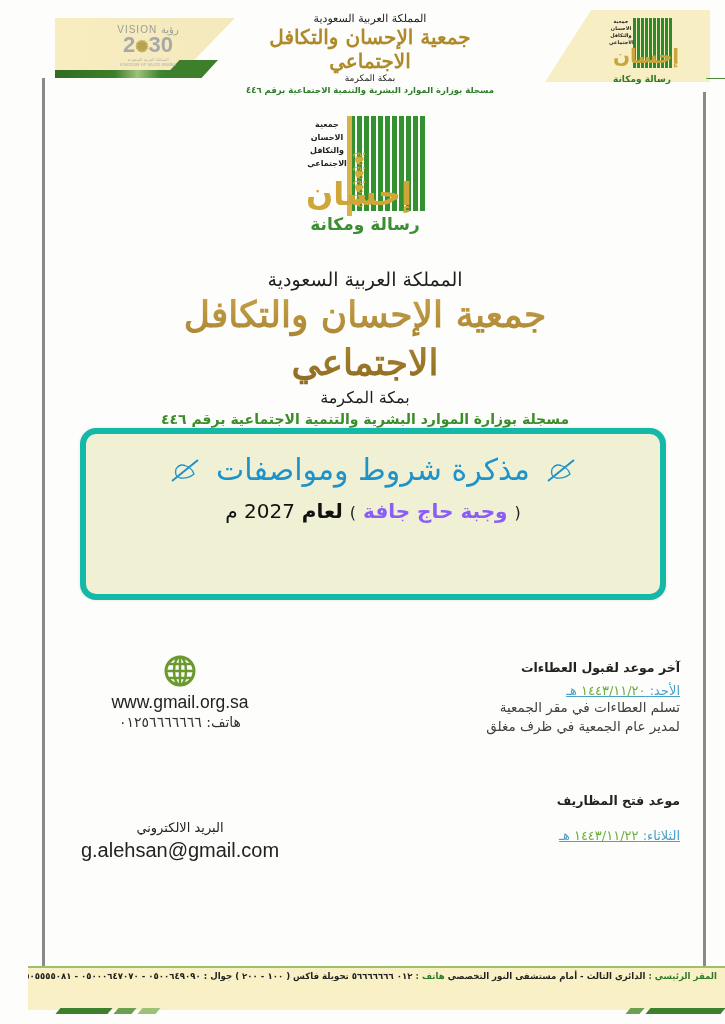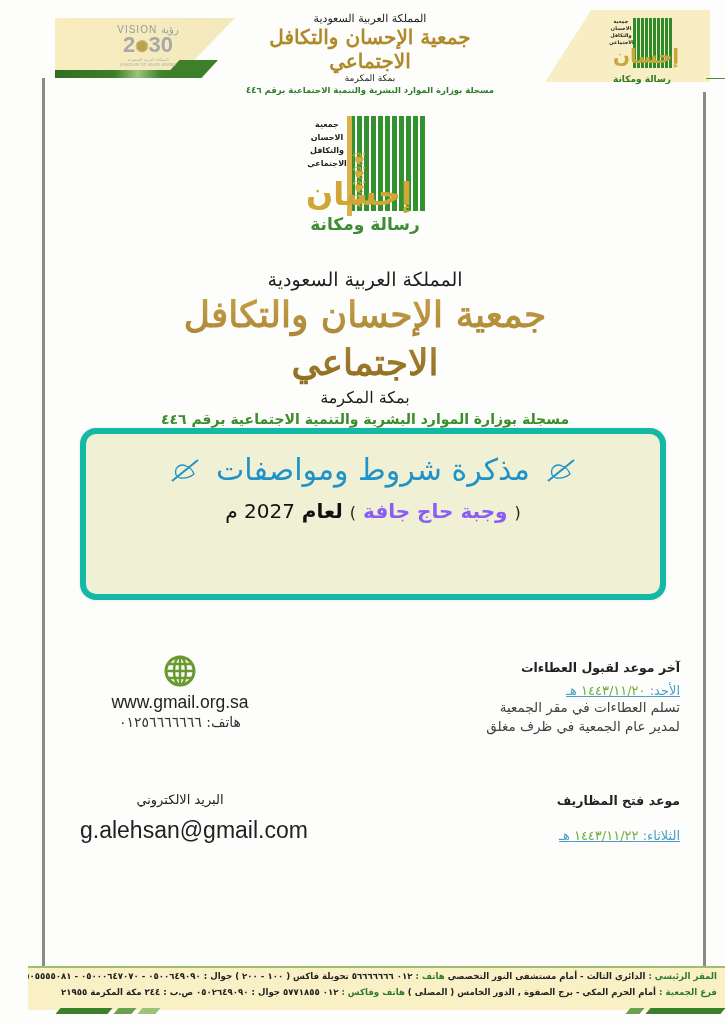--- a/index.html
+++ b/index.html
@@ -84,23 +84,23 @@
   .col-right .date { font-size: 13px; color: #4aa0c8; margin-top: 8px; text-decoration: underline; }
   .col-right .date .num { color: #69ad3d; }
   .col-right .line { font-size: 13.5px; color: #404040; line-height: 19px; }
   .col-right.b { top: 793px; }
   .col-right.b .date { margin-top: 20px; }
 
   .col-left { position: absolute; left: 80px; top: 654px; width: 200px; text-align: center; }
   .globe-icon { display: block; margin: 0 auto; width: 34px; height: 34px; }
   .col-left .url { font-family: "Liberation Sans", sans-serif; font-size: 17.5px; color: #222; margin-top: 4px; }
   .col-left .phone { font-size: 14px; color: #333; direction: rtl; margin-top: 1px; }
-  .col-left.email { top: 792px; }
+  .col-left.email { top: 820px; }
   .col-left .elabel { font-size: 13px; color: #222; direction: rtl; }
-  .col-left .eval { font-family: "Liberation Sans", sans-serif; font-size: 23px; color: #222; margin-top: 10px; }
+  .col-left .eval { font-family: "Liberation Sans", sans-serif; font-size: 20px; color: #222; margin-top: 4px; }
 
   
   .footer { position: absolute; left: 28px; top: 966px; width: 697px; height: 44px;
     background: #f9f0c6; border-top: 2px solid #9fbf6a; direction: rtl; }
   .footer .row { font-size: 8.6px; font-weight: bold; color: #222; white-space: nowrap; overflow: hidden; padding: 0 8px; line-height: 16px; }
   .footer .row .lbl { color: #2e7a2a; }
   .footer .row .ph { color: #2e7a2a; }
   .footer-stripes { position: absolute; left: 28px; top: 1008px; width: 697px; height: 6px; }
   .footer-stripes .s { position: absolute; height: 6px; background: #3e7f2c; transform: skewX(-40deg); }
 </style>
@@ -228,26 +228,20 @@
   <div class="eval">g.alehsan@gmail.com</div>
 </div>
 
 <div class="footer">
   <div class="row">
     <span class="lbl">المقر الرئيسي :</span>
     <span>الدائري الثالث - أمام مستشفى النور التخصصي</span>
     <span class="ph">هاتف :</span>
     <span>٠١٢ ٥٦٦٦٦٦٦٦ تحويلة فاكس ( ١٠٠ - ٢٠٠ ) جوال : ٠٥٠٠٦٤٩٠٩٠ - ٠٥٠٠٠٦٤٧٠٧٠ - ٠٥٠٥٥٥٥٠٨١</span>
   </div>
-  <div class="row">
-    <span class="lbl">فرع الجمعية :</span>
-    <span>أمام الحرم المكي - برج الصفوة , الدور الخامس ( المصلى )</span>
-    <span class="ph">هاتف وفاكس :</span>
-    <span>٠١٢ ٥٧٧١٨٥٥ جوال : ٠٥٠٢٦٤٩٠٩٠ ص.ب : ٣٤٤ مكة المكرمة ٢١٩٥٥</span>
-  </div>
 </div>
 <div class="footer-stripes">
   <div class="s" style="left:30px;width:52px;"></div>
   <div class="s" style="left:88px;width:18px;background:#6aa050;"></div>
   <div class="s" style="left:112px;width:18px;background:#9cc27a;"></div>
   <div class="s" style="left:600px;width:14px;background:#6aa050;"></div>
   <div class="s" style="left:620px;width:75px;"></div>
 </div>
 
 </body></html>

